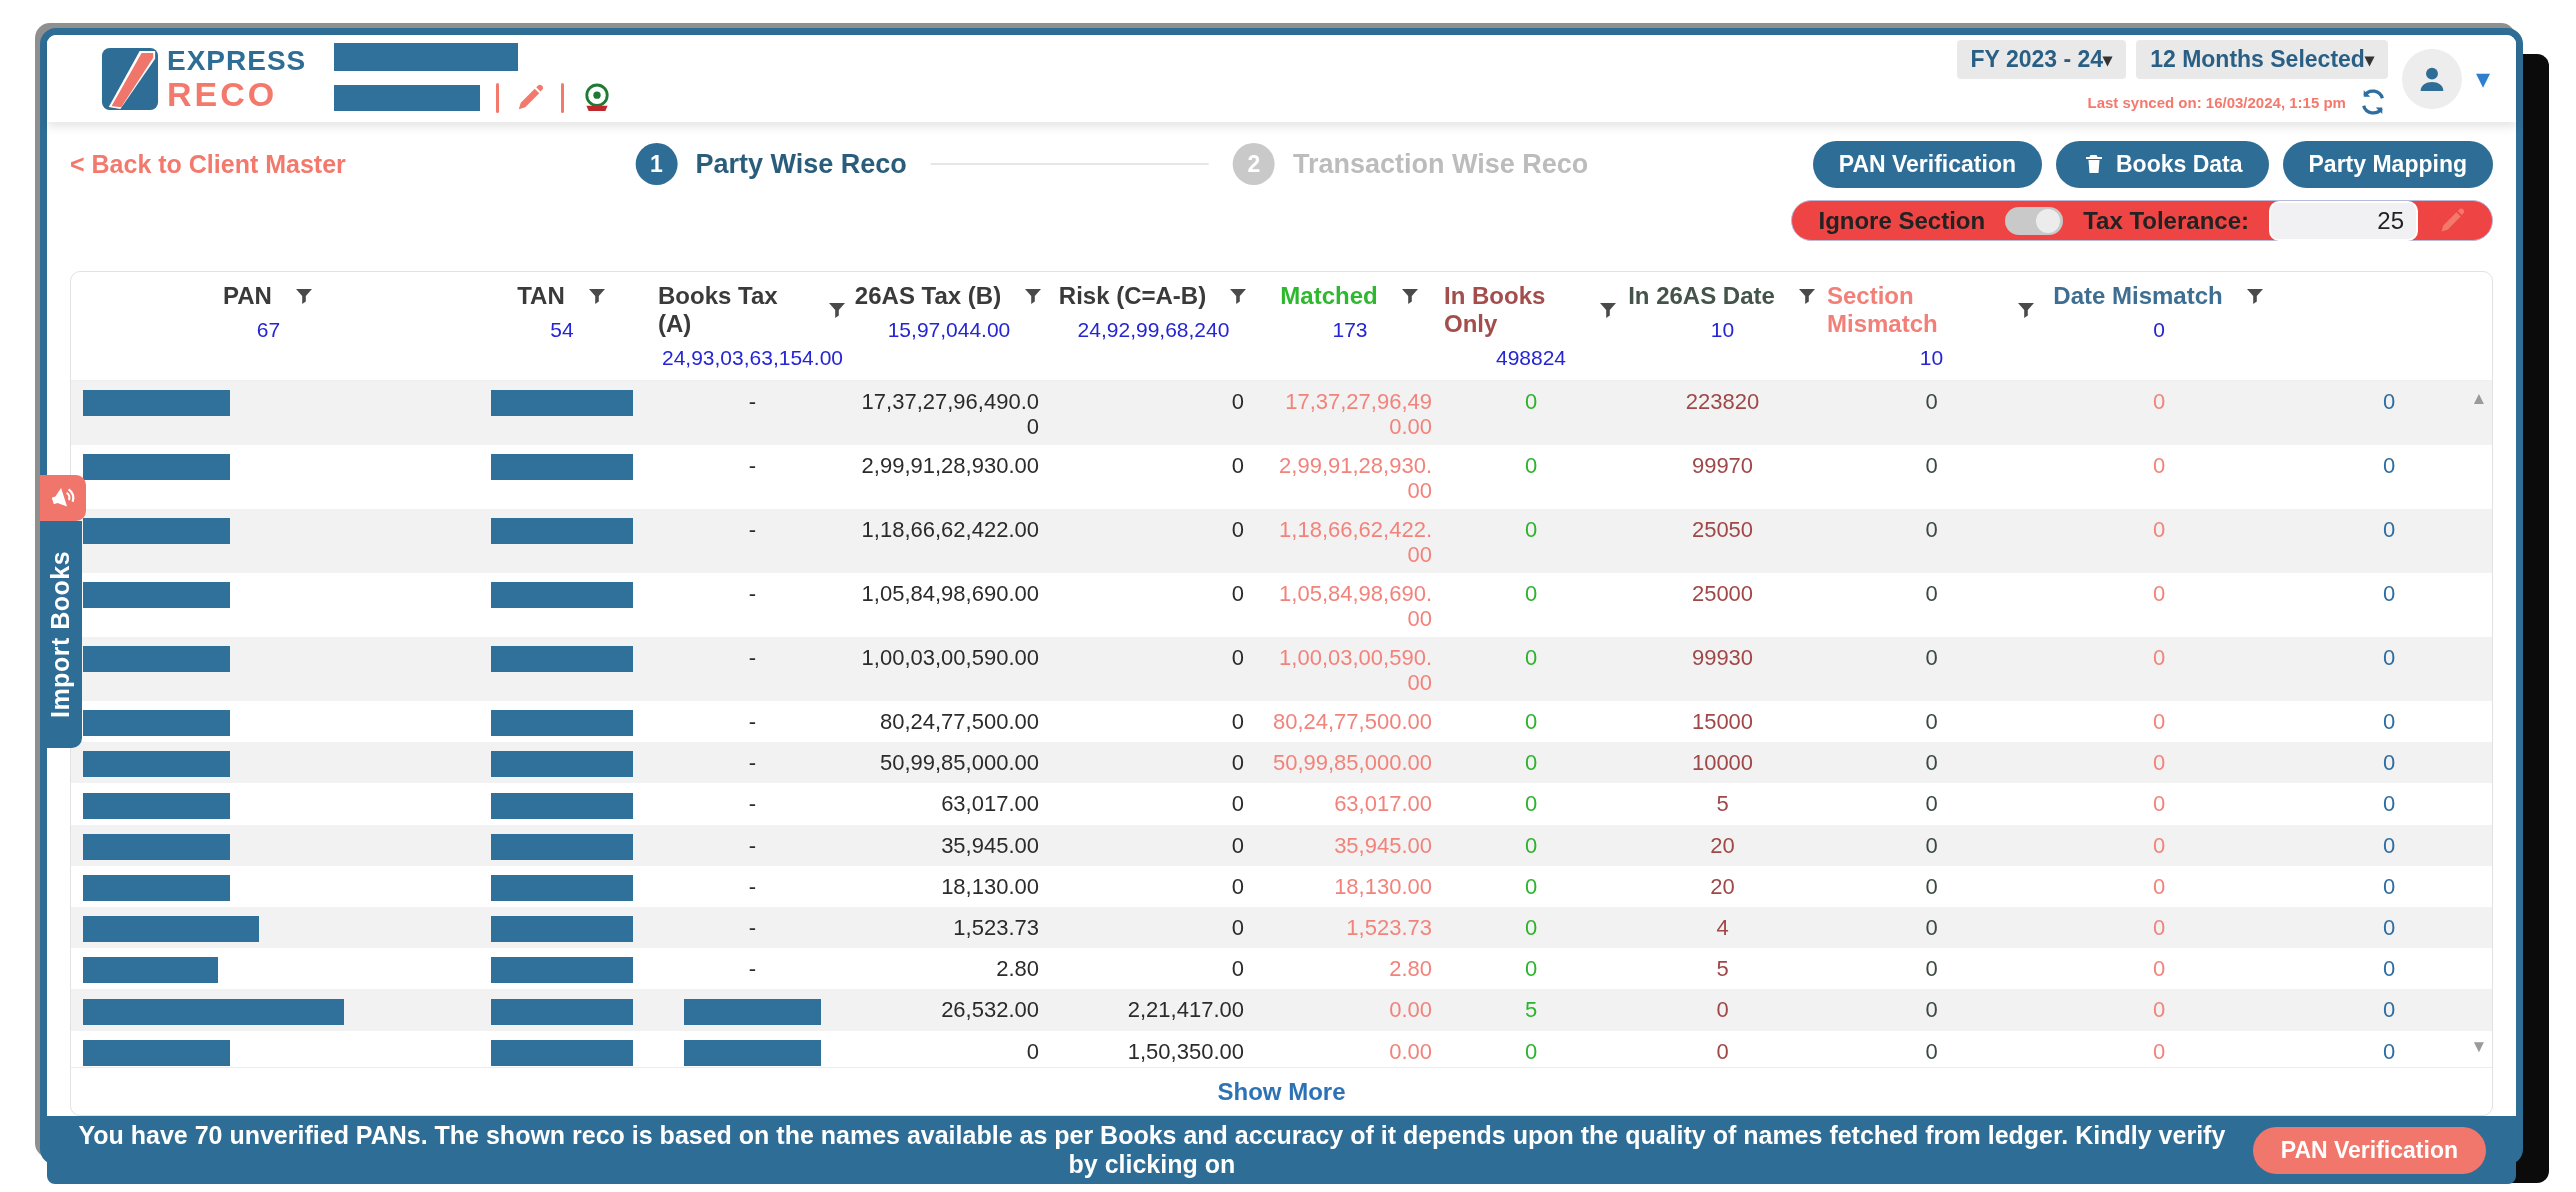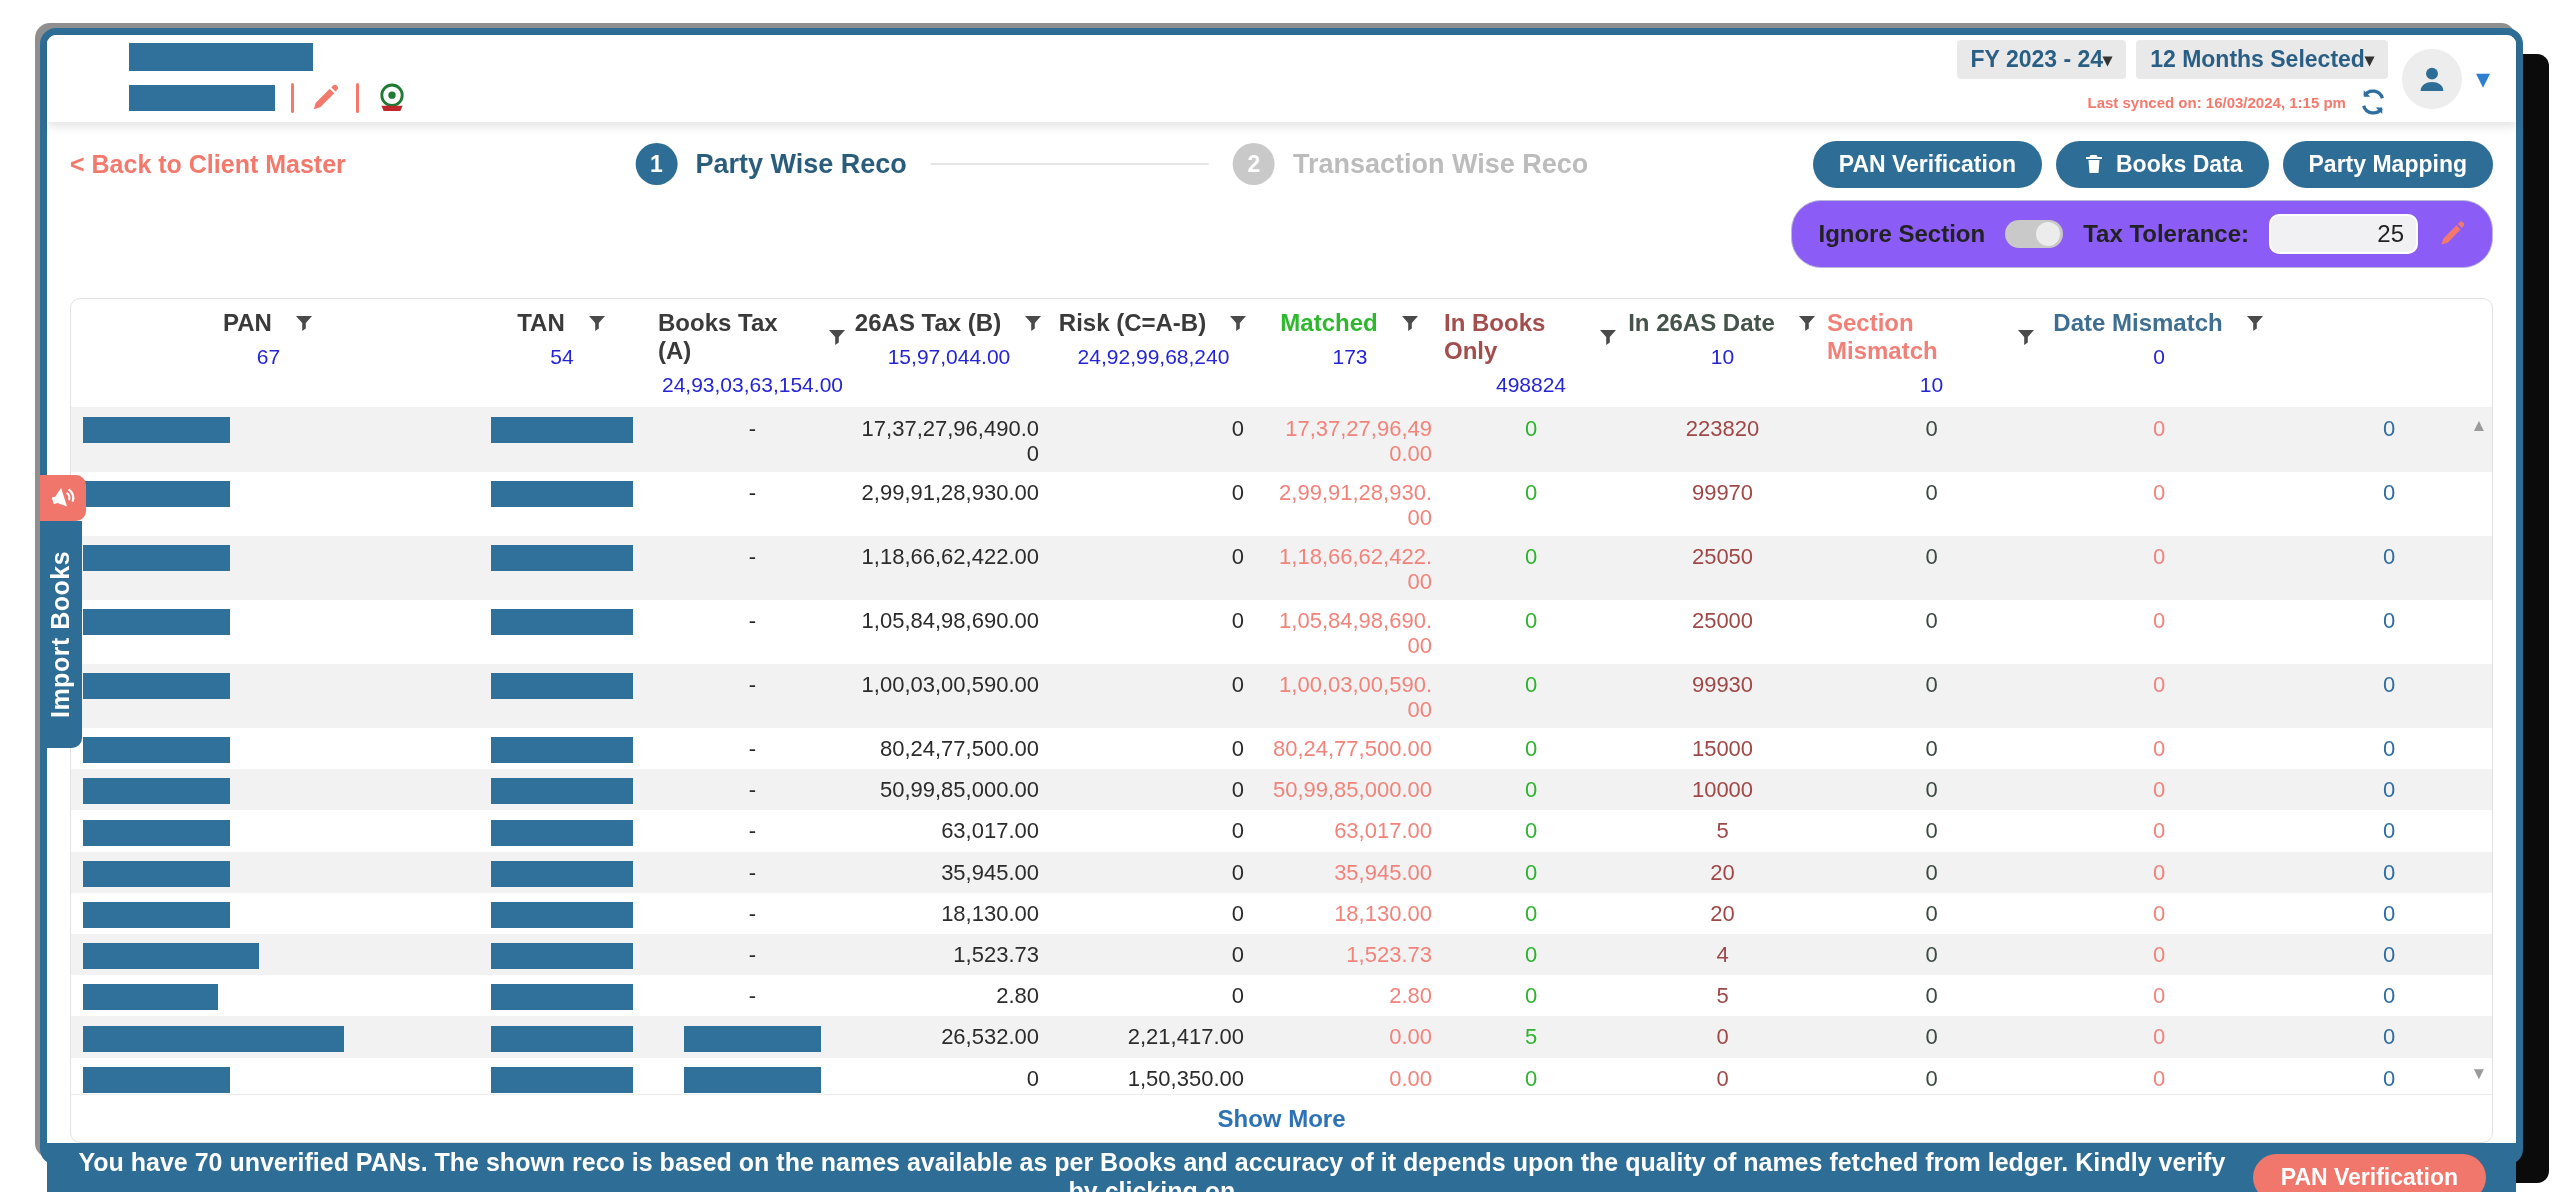--- a/index.html
+++ b/index.html
@@ -51,21 +51,21 @@
   .step-circle.inactive{background:#c9c9c9;}
   .step-label-active{color:#2a5d7c;font-weight:bold;font-size:27px;}
   .step-label-inactive{color:#bcbcbc;font-weight:bold;font-size:27px;}
   .step-line{width:278px;height:2px;background:#e6e6e6;margin:0 6px;}
   .nav-buttons{margin-left:auto;display:flex;gap:14px;}
   .pill-btn{background:#2e6d95;color:#fff;border:none;border-radius:993px;font-weight:bold;
     font-size:23px;padding:10px 26px;display:flex;align-items:center;gap:10px;cursor:pointer;
     font-family:"Liberation Sans",sans-serif;}
 
   .controls-row{display:flex;justify-content:flex-end;margin-top:10px;}
-  .tolerance-panel{background:#8b5cf6;border:1px solid #b9b9da;border-radius:30px;height:68px;
+  .tolerance-panel{background:#ef4444;border:1px solid #b9b9da;border-radius:30px;height:41px;
     display:flex;align-items:center;gap:20px;padding:6px 26px;}
   .panel-label{color:#222;font-weight:bold;font-size:24px;}
   .toggle{width:58px;height:28px;border-radius:14px;background:#c9c9c9;position:relative;cursor:pointer;}
   .toggle .knob{position:absolute;right:3px;top:2px;width:24px;height:24px;border-radius:50%;background:#ececec;}
   .tol-input{width:149px;height:40px;background:#f1f1f3;border:2px solid #fff;border-radius:10px;
     text-align:right;font-size:24px;color:#222;padding:0 12px;font-family:"Liberation Sans",sans-serif;}
 
   
   .table-card{margin-top:30px;border:1px solid #e2e2e2;border-radius:10px;background:#fff;position:relative;}
   .tgrid{display:grid;grid-template-columns:395px 192px 189px 204px 205px 188px 174px 209px 209px 246px 214px;}
@@ -120,20 +120,32 @@
   .side-tab{width:42px;height:227px;background:#2e6d95;border-radius:0 0 10px 0;
     display:flex;align-items:center;justify-content:center;cursor:pointer;}
   .vtext{transform:rotate(-90deg);white-space:nowrap;color:#fff;font-weight:bold;font-size:25px;letter-spacing:0.5px;}
 </style>
 </head>
 <body>
 
 <div class="window">
 
   <header class="topbar">
+    <div class="brand">
+      <svg class="logo-badge" viewBox="0 0 60 66">
+        <rect x="1" y="1" width="58" height="64" rx="8" fill="#2e6d95"></rect>
+        <path d="M8 62 L40 4 L56 4 L56 12 L20 64 Z" fill="#fff"></path>
+        <path d="M11 61 L42 6 L54 6 L54 11 L21 62 Z" fill="#f0756a"></path>
+        <path d="M11 61 L26 52 L21 62 Z" fill="#f0756a"></path>
+      </svg>
+      <div class="logo-text">
+        <span class="logo-line1">EXPRESS</span>
+        <span class="logo-line2">RECO</span>
+      </div>
+    </div>
 
     <div class="client-block">
       <div class="rbar rbar1"></div>
       <div class="client-row2">
         <div class="rbar rbar2"></div>
         <div class="vdiv"></div>
         <span class="icon-btn">
           <svg width="30" height="30" viewBox="0 0 24 24">
               <path d="M3 21l1.6-5.2L15.8 4.6l3.6 3.6L8.2 19.4 3 21z" fill="#f4796d"></path>
               <path d="M17 3.4l1.2-1.2a2.4 2.4 0 0 1 3.4 3.4L20.4 6.8 17 3.4z" fill="#f4796d"></path>

